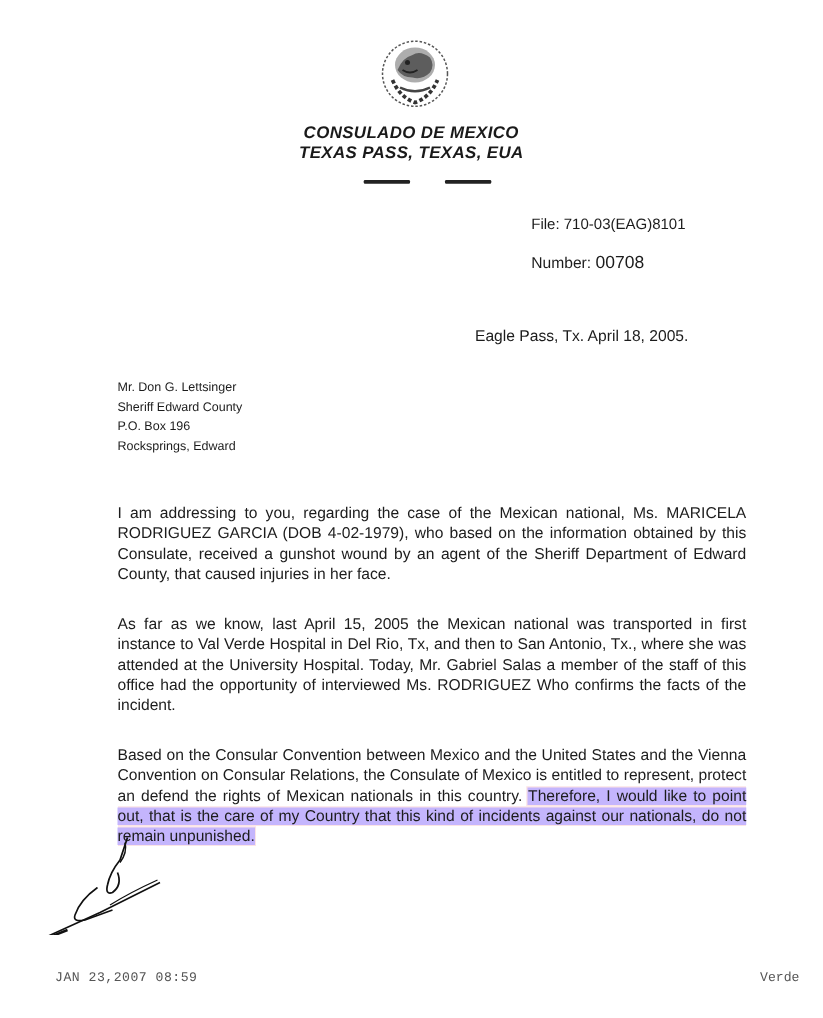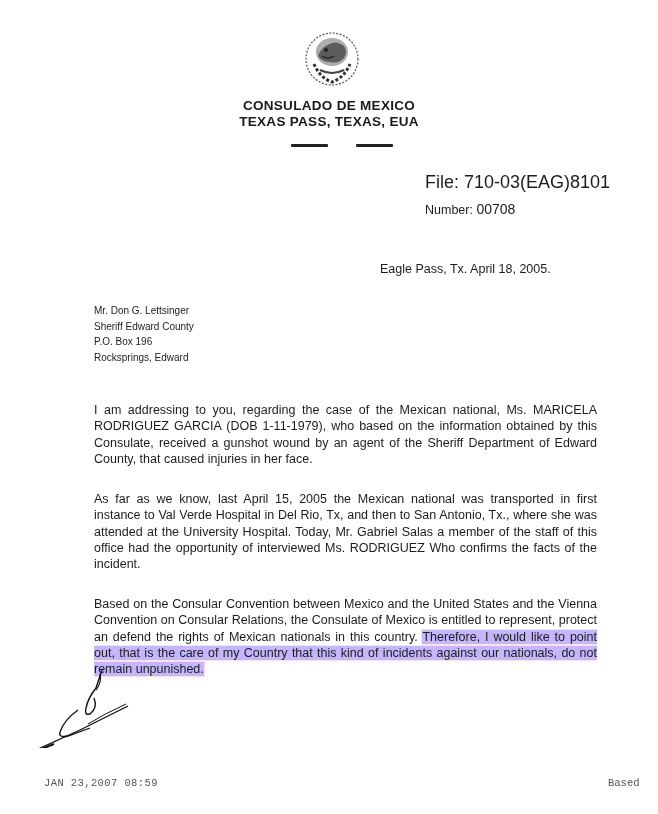--- a/index.html
+++ b/index.html
@@ -2,25 +2,25 @@
 <html><head>
 <meta charset="utf-8">
 <style>
   html, body { margin: 0; padding: 0; }
   body {
     width: 658px; height: 814px; background: #ffffff; position: relative; overflow: hidden;
     font-family: "Liberation Sans", sans-serif; color: #1c1c1c;
   }
   .abs { position: absolute; }
   .seal { left: 300px; top: 26px; width: 64px; height: 66px; }
-  .header-line { left: 150px; width: 358px; text-align: center; font-weight: bold; font-size: 13.5px; letter-spacing: 0.3px; color: #1a1a1a; }
+  .header-line { left: 150px; width: 358px; text-align: center; font-weight: bold; font-size: 13.5px; letter-spacing: 0.3px; color: #1a1a1a; font-style: italic; }
   .h1 { top: 98px; }
   .h2 { top: 114px; }
   .dash { top: 144px; height: 3px; width: 37px; background: #222; border-radius: 1px; }
-  .file { left: 425px; top: 172px; font-size: 18px; }
+  .file { left: 425px; top: 172px; font-size: 12px; }
   .number { left: 425px; top: 201px; font-size: 12.5px; }
   .number .num { font-size: 14px; }
   .date { left: 380px; top: 262px; font-size: 12.5px; }
   .address { left: 94px; top: 303px; font-size: 10px; line-height: 15.5px; }
   .para { left: 94px; width: 503px; font-size: 12.5px; line-height: 16.3px; text-align: justify; text-align-last: left; }
   .p1 { top: 402px; }
   .p2 { top: 491px; }
   .p3 { top: 596px; }
   .hl { background: #c4b5fd; box-shadow: 0 0 0 1px #fbe3e5; }
   .sig { left: 28px; top: 668px; width: 110px; height: 80px; }
@@ -58,29 +58,29 @@
 
 <div class="abs date">Eagle Pass, Tx. April 18, 2005.</div>
 
 <div class="abs address">
   <div>Mr. Don G. Lettsinger</div>
   <div>Sheriff Edward County</div>
   <div>P.O. Box 196</div>
   <div>Rocksprings, Edward</div>
 </div>
 
-<div class="abs para p1">I am addressing to you, regarding the case of the Mexican national, Ms. MARICELA RODRIGUEZ GARCIA (DOB 1-11-1979), who based on the information obtained by this Consulate, received a gunshot wound by an agent of the Sheriff Department of Edward County, that caused injuries in her face.</div>
+<div class="abs para p1">I am addressing to you, regarding the case of the Mexican national, Ms. MARICELA RODRIGUEZ GARCIA (DOB 4-02-1979), who based on the information obtained by this Consulate, received a gunshot wound by an agent of the Sheriff Department of Edward County, that caused injuries in her face.</div>
 <div class="abs para p2">As far as we know, last April 15, 2005 the Mexican national was transported in first instance to Val Verde Hospital in Del Rio, Tx, and then to San Antonio, Tx., where she was attended at the University Hospital.  Today, Mr. Gabriel Salas a member of the staff of this office had the opportunity of interviewed Ms. RODRIGUEZ Who confirms the facts of the incident.</div>
 <div class="abs para p3"><span>Based on the Consular Convention between Mexico and the United States and the Vienna Convention on Consular Relations, the Consulate of Mexico is entitled to represent, protect an defend the rights of Mexican nationals in this country.  </span><span class="hl">Therefore, I would like to point out, that is the care of my Country that this kind of incidents against our nationals, do not remain unpunished.</span></div>
 
 <div class="abs sig">
   <svg width="110" height="80" viewBox="0 0 110 80">
     <path d="M74 2 L68 20 Q60 30 58 40 Q56 48 62 46 Q70 40 66 30" fill="none" stroke="#111" stroke-width="1.4"></path>
     <path d="M72 6 Q74 14 68 22" fill="none" stroke="#111" stroke-width="1.2"></path>
     <path d="M50 42 Q36 52 32 64 Q30 70 40 68 L62 60" fill="none" stroke="#111" stroke-width="1.3"></path>
     <path d="M8 82 Q30 72 52 62 L100 38" fill="none" stroke="#111" stroke-width="1.3"></path>
     <path d="M6 84 L26 76" fill="none" stroke="#111" stroke-width="2"></path>
     <path d="M60 56 Q76 46 98 36" fill="none" stroke="#111" stroke-width="1"></path>
   </svg>
 </div>
 
 <div class="abs stamp">JAN 23,2007 08:59</div>
-<div class="abs page">Based</div>
+<div class="abs page">Verde</div>
 
 </body></html>

